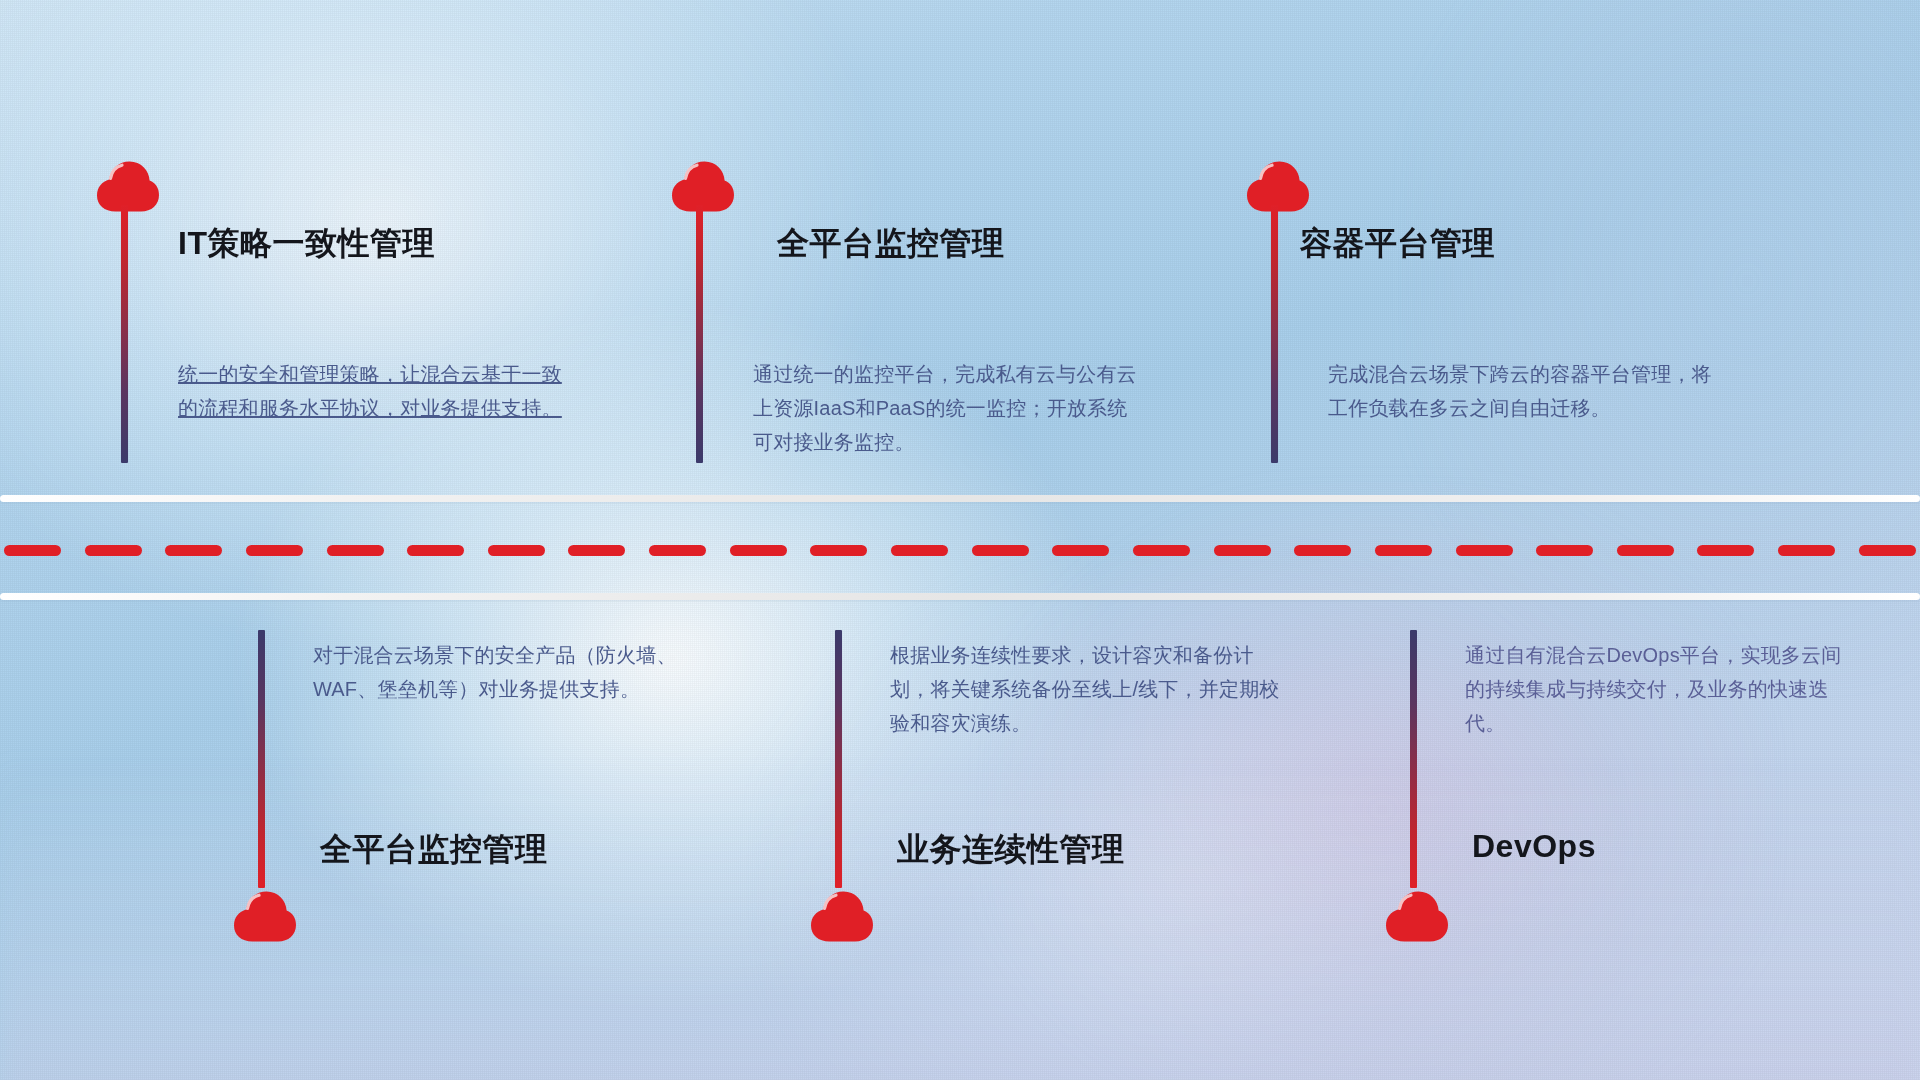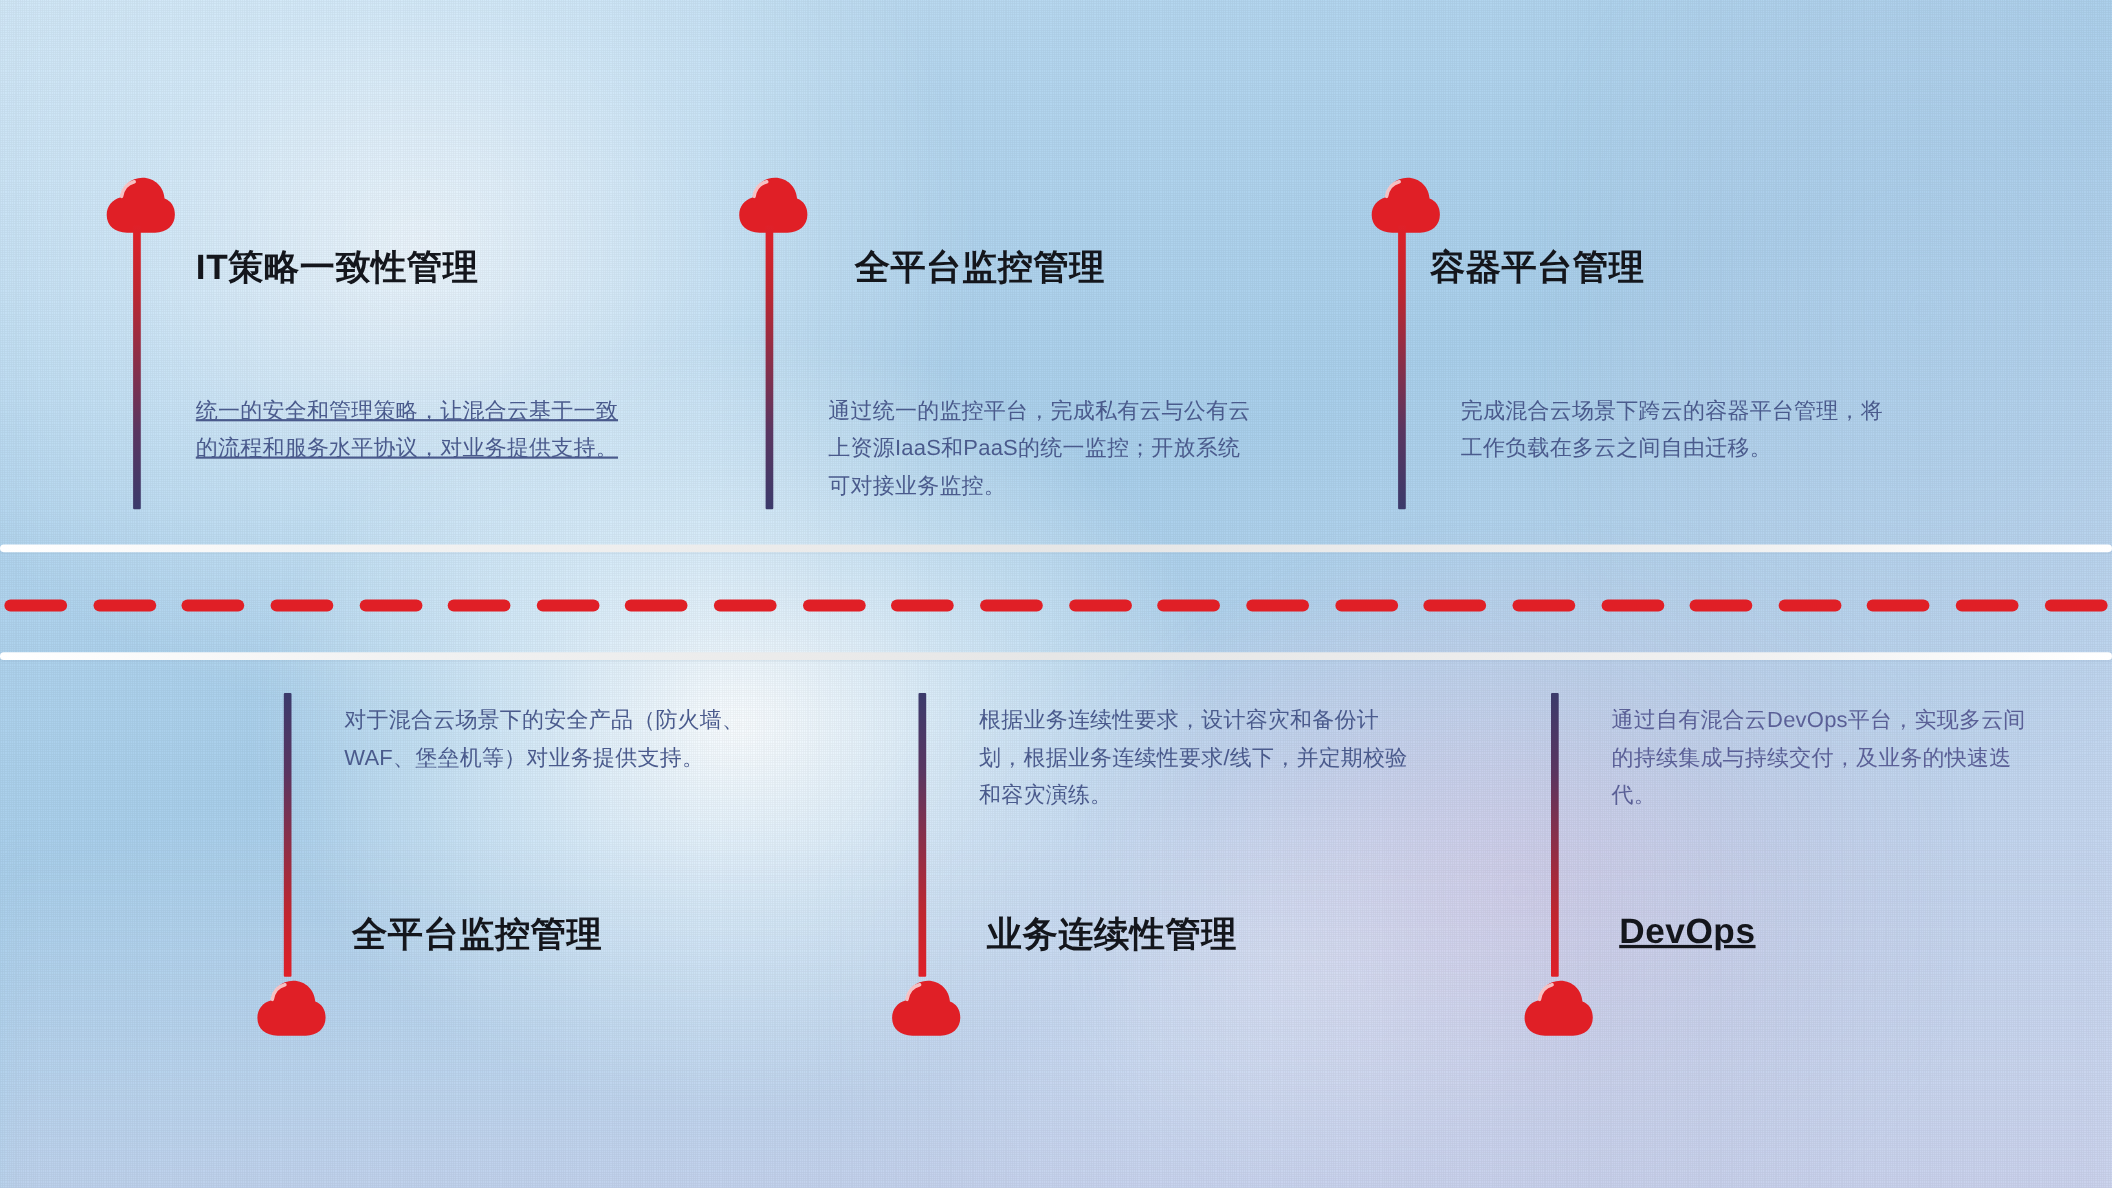--- a/index.html
+++ b/index.html
@@ -260,34 +260,34 @@
     <div class="cloud" style="left:232px; top:890px;">
       <svg viewBox="0 0 66 52" xmlns="http://www.w3.org/2000/svg">
         <path d="M20.5 51.5 C9.2 51.5 2 45.0 2 35.5 C2 27.5 7.0 21.5 14.2 19.6 C15.6 9.0 24.0 1.5 34.5 1.5 C46.0 1.5 54.0 10.2 54.6 20.5 C60.6 22.6 64 28.0 64 35.0 C64 45.0 56.5 51.5 46.0 51.5 Z" fill="#e01f26"></path>
         <path d="M15.5 18.5 C16.8 11.0 21.5 6.5 27.0 5.2" fill="none" stroke="#f6c9cb" stroke-width="3.2" stroke-linecap="round" opacity="0.95"></path>
       </svg>
     </div>
   </div>
 
   <div class="item">
     <div class="stem bottom-row" style="left:835px; top:630px; height:258px;"></div>
-    <div class="desc" style="left:890px; top:638px;">根据业务连续性要求，设计容灾和备份计划，根据业务连续性要求/线下，并定期校验和容灾演练。</div>
+    <div class="desc" style="left:890px; top:638px;">根据业务连续性要求，设计容灾和备份计划，将关键系统备份至线上/线下，并定期校验和容灾演练。</div>
     <div class="title" style="left:897px; top:828px;">业务连续性管理</div>
     <div class="cloud" style="left:809px; top:890px;">
       <svg viewBox="0 0 66 52" xmlns="http://www.w3.org/2000/svg">
         <path d="M20.5 51.5 C9.2 51.5 2 45.0 2 35.5 C2 27.5 7.0 21.5 14.2 19.6 C15.6 9.0 24.0 1.5 34.5 1.5 C46.0 1.5 54.0 10.2 54.6 20.5 C60.6 22.6 64 28.0 64 35.0 C64 45.0 56.5 51.5 46.0 51.5 Z" fill="#e01f26"></path>
         <path d="M15.5 18.5 C16.8 11.0 21.5 6.5 27.0 5.2" fill="none" stroke="#f6c9cb" stroke-width="3.2" stroke-linecap="round" opacity="0.95"></path>
       </svg>
     </div>
   </div>
 
   <div class="item">
     <div class="stem bottom-row" style="left:1410px; top:630px; height:258px;"></div>
     <div class="desc lav" style="left:1465px; top:638px;">通过自有混合云DevOps平台，实现多云间的持续集成与持续交付，及业务的快速迭代。</div>
-    <div class="title" style="left:1472px; top:828px;text-decoration:underline;">DevOps</div>
+    <div class="title" style="left:1472px; top:828px;">DevOps</div>
     <div class="cloud" style="left:1384px; top:890px;">
       <svg viewBox="0 0 66 52" xmlns="http://www.w3.org/2000/svg">
         <path d="M20.5 51.5 C9.2 51.5 2 45.0 2 35.5 C2 27.5 7.0 21.5 14.2 19.6 C15.6 9.0 24.0 1.5 34.5 1.5 C46.0 1.5 54.0 10.2 54.6 20.5 C60.6 22.6 64 28.0 64 35.0 C64 45.0 56.5 51.5 46.0 51.5 Z" fill="#e01f26"></path>
         <path d="M15.5 18.5 C16.8 11.0 21.5 6.5 27.0 5.2" fill="none" stroke="#f6c9cb" stroke-width="3.2" stroke-linecap="round" opacity="0.95"></path>
       </svg>
     </div>
   </div>
 
 </div>
 

